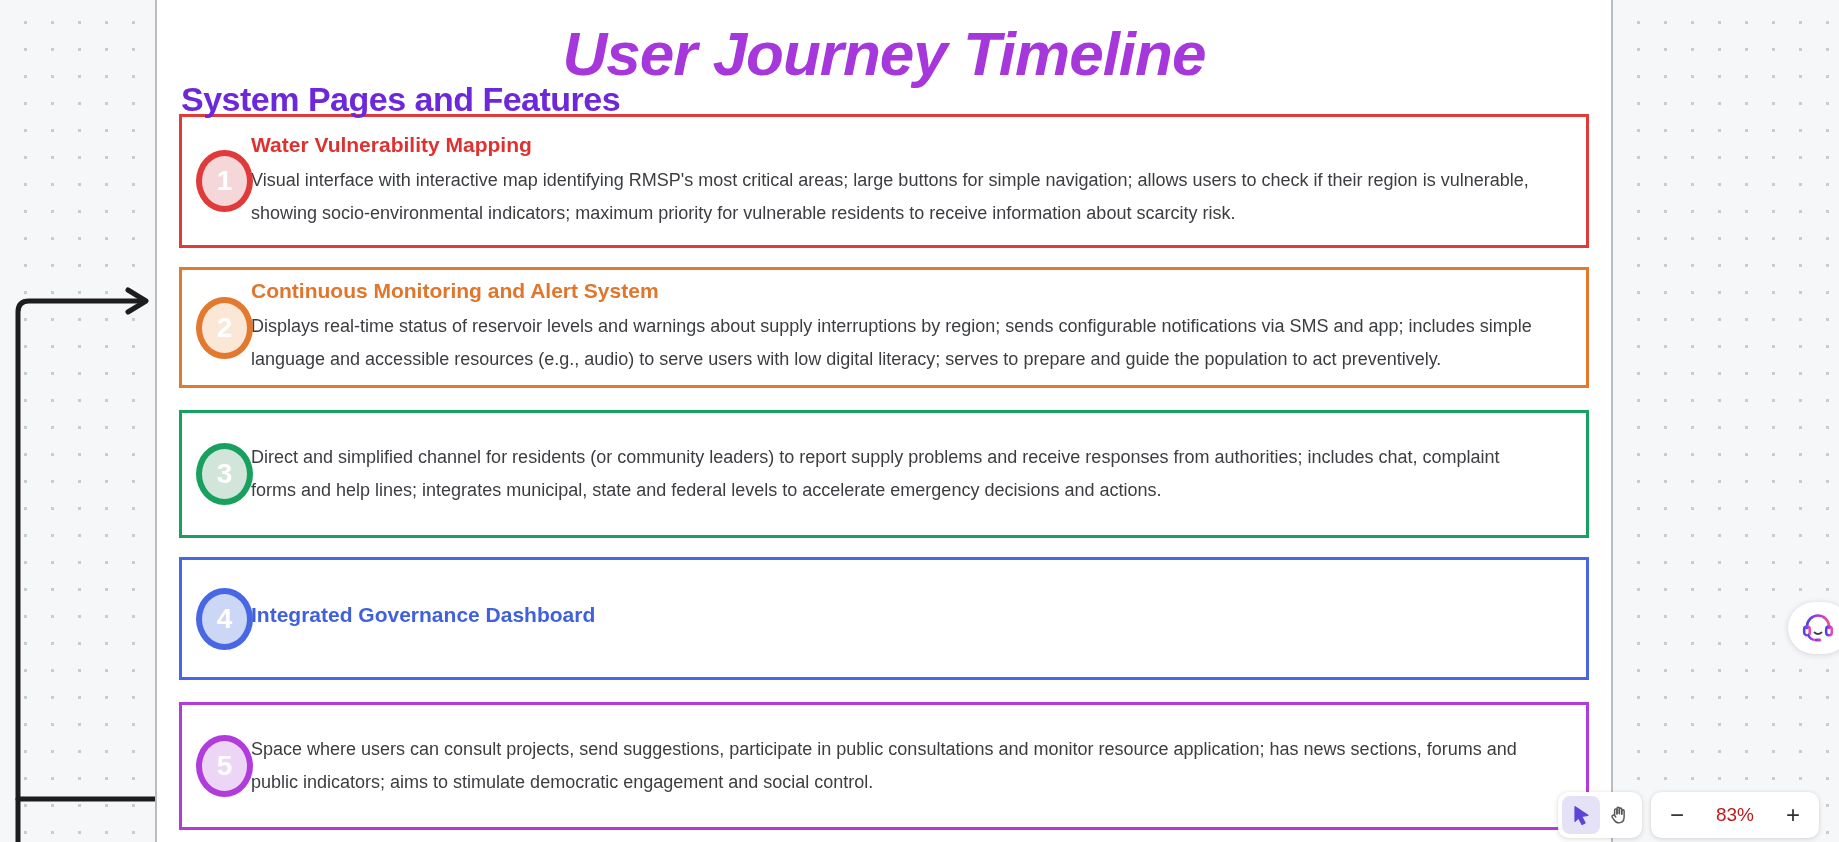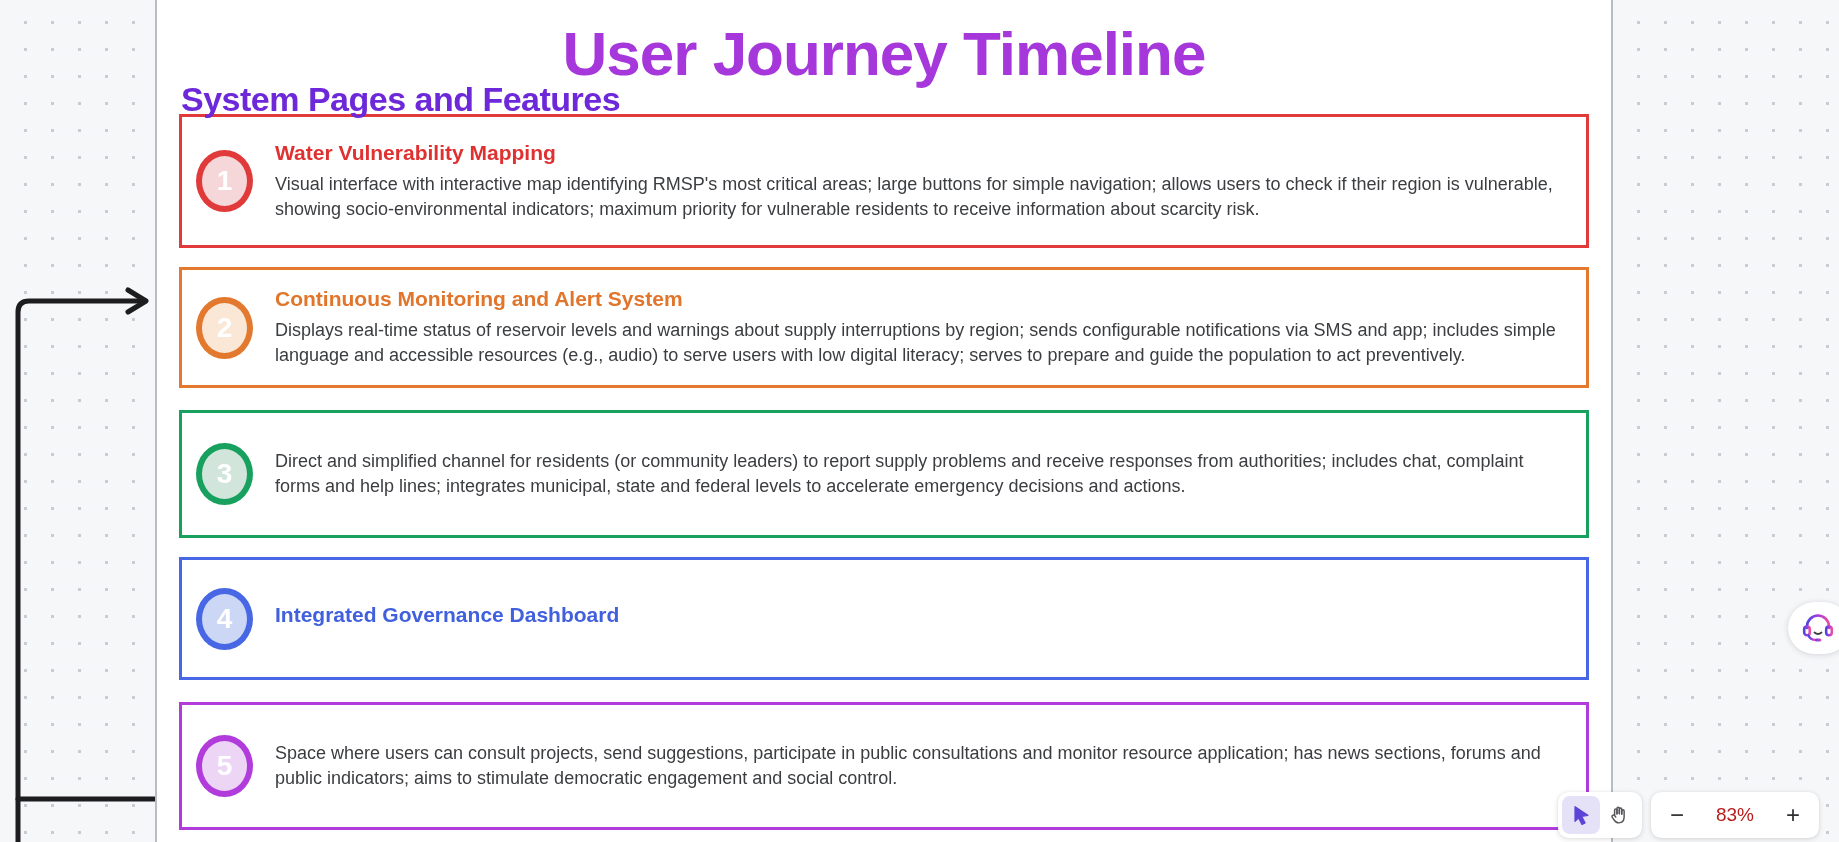--- a/index.html
+++ b/index.html
@@ -45,23 +45,23 @@
     display: flex; align-items: center;
   }
   .num-circle {
     position: absolute; left: 14px; top: 50%; transform: translateY(-50%);
     width: 57px; height: 62px; border-radius: 50%;
     border: 6px solid var(--c);
     background: var(--fill);
     display: flex; align-items: center; justify-content: center;
     color: #ffffff; font-size: 28px; font-weight: bold;
   }
-  .box-content { margin-left: 93px; padding-right: 30px; }
+  .box-content { margin-left: 69px; padding-right: 30px; }
   .box-title { font-size: 21px; font-weight: bold; color: var(--tc); margin-bottom: 7px; }
-  .box-desc  { font-size: 18px; line-height: 25px; color: #3b3d40; max-width: 1283px; }
+  .box-desc  { font-size: 18px; line-height: 33px; color: #3b3d40; max-width: 1283px; }
 
   .connector-svg {
     position: absolute; top: 0; left: 0; z-index: 1;
     pointer-events: none;
   }
 
   .support-pill {
     position: absolute; left: 1788px; top: 602px; width: 62px; height: 52px;
     background: #ffffff; border-radius: 26px;
     box-shadow: 0 1px 6px rgba(30,30,40,0.14), 0 0 1px rgba(0,0,0,0.10);
@@ -103,21 +103,21 @@
 <svg class="connector-svg" width="1839" height="842" viewBox="0 0 1839 842">
   <g fill="none" stroke="#1d1d20" stroke-width="5" stroke-linecap="round" stroke-linejoin="round">
     <path d="M 18 846 L 18 312 Q 18 301 29 301 L 140 301"></path>
     <path d="M 128 290 L 146 301 L 128 312"></path>
     <path d="M 18 799 L 156 799"></path>
   </g>
 </svg>
 
 <div class="paper">
 
-  <div class="page-title" style="color: rgb(165, 55, 219);">User Journey Timeline</div>
+  <div class="page-title" style="color: rgb(165, 55, 219); font-style: italic;">User Journey Timeline</div>
   <div class="page-subtitle" style="color: #6d28d9;">System Pages and Features</div>
 
   <div class="feature-box" style="top: 114px; height: 134px; --c: #e03a3a; --fill: #f6d7d9; --tc: #e03131;">
     <div class="num-circle">1</div>
     <div class="box-content">
       <div class="box-title">Water Vulnerability Mapping</div>
       <div class="box-desc">Visual interface with interactive map identifying RMSP's most critical areas; large buttons for simple navigation; allows users to check if their region is vulnerable, showing socio-environmental indicators; maximum priority for vulnerable residents to receive information about scarcity risk.</div>
     </div>
   </div>
 

